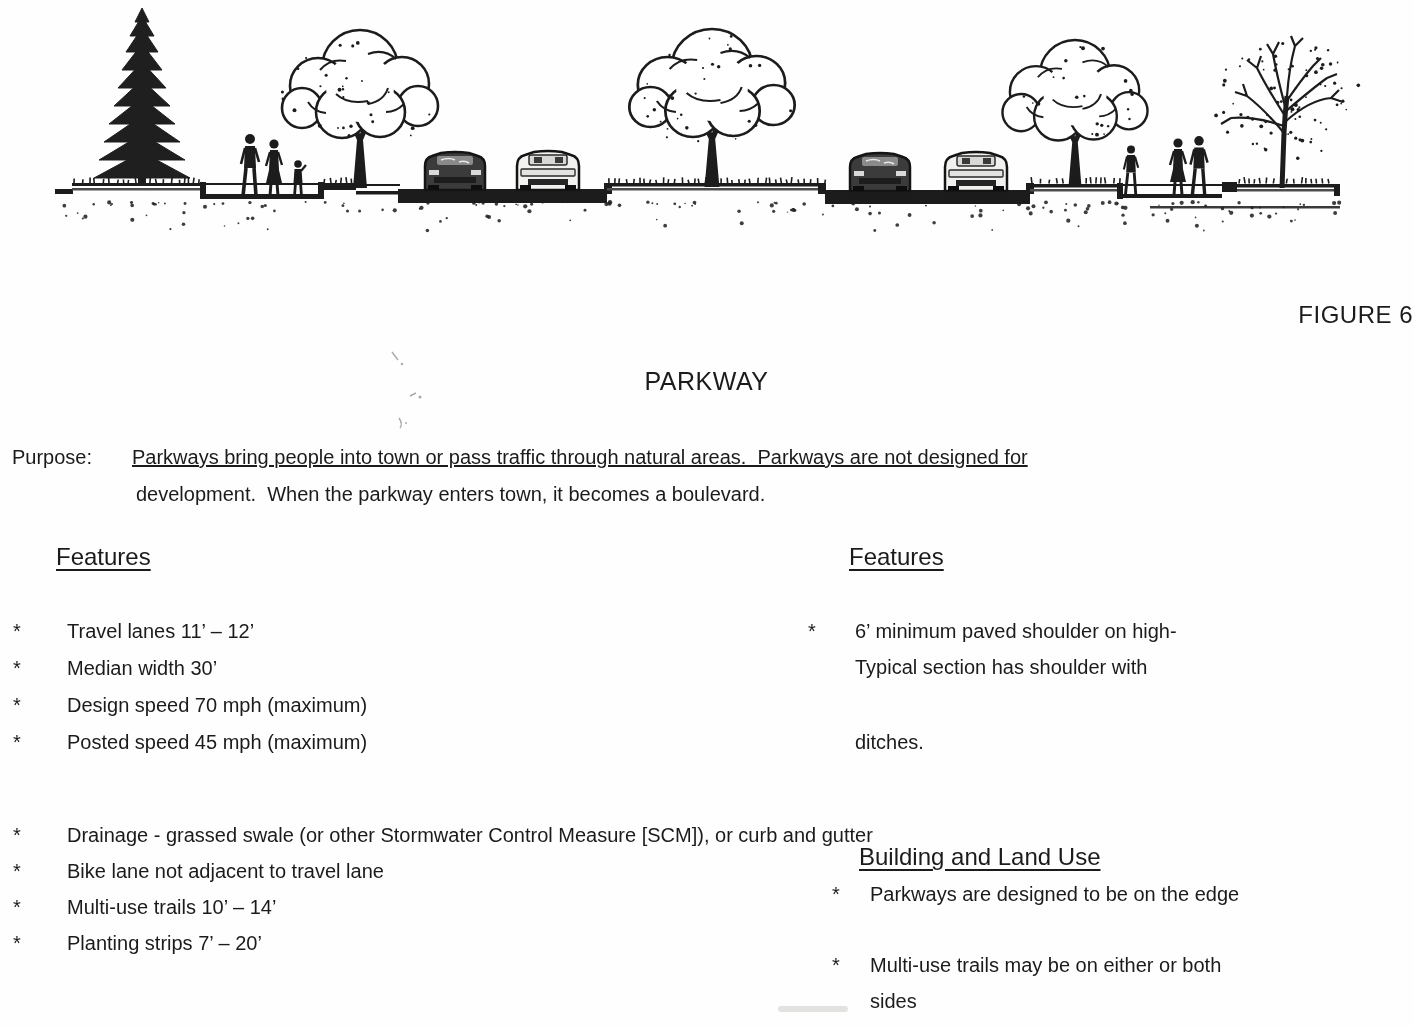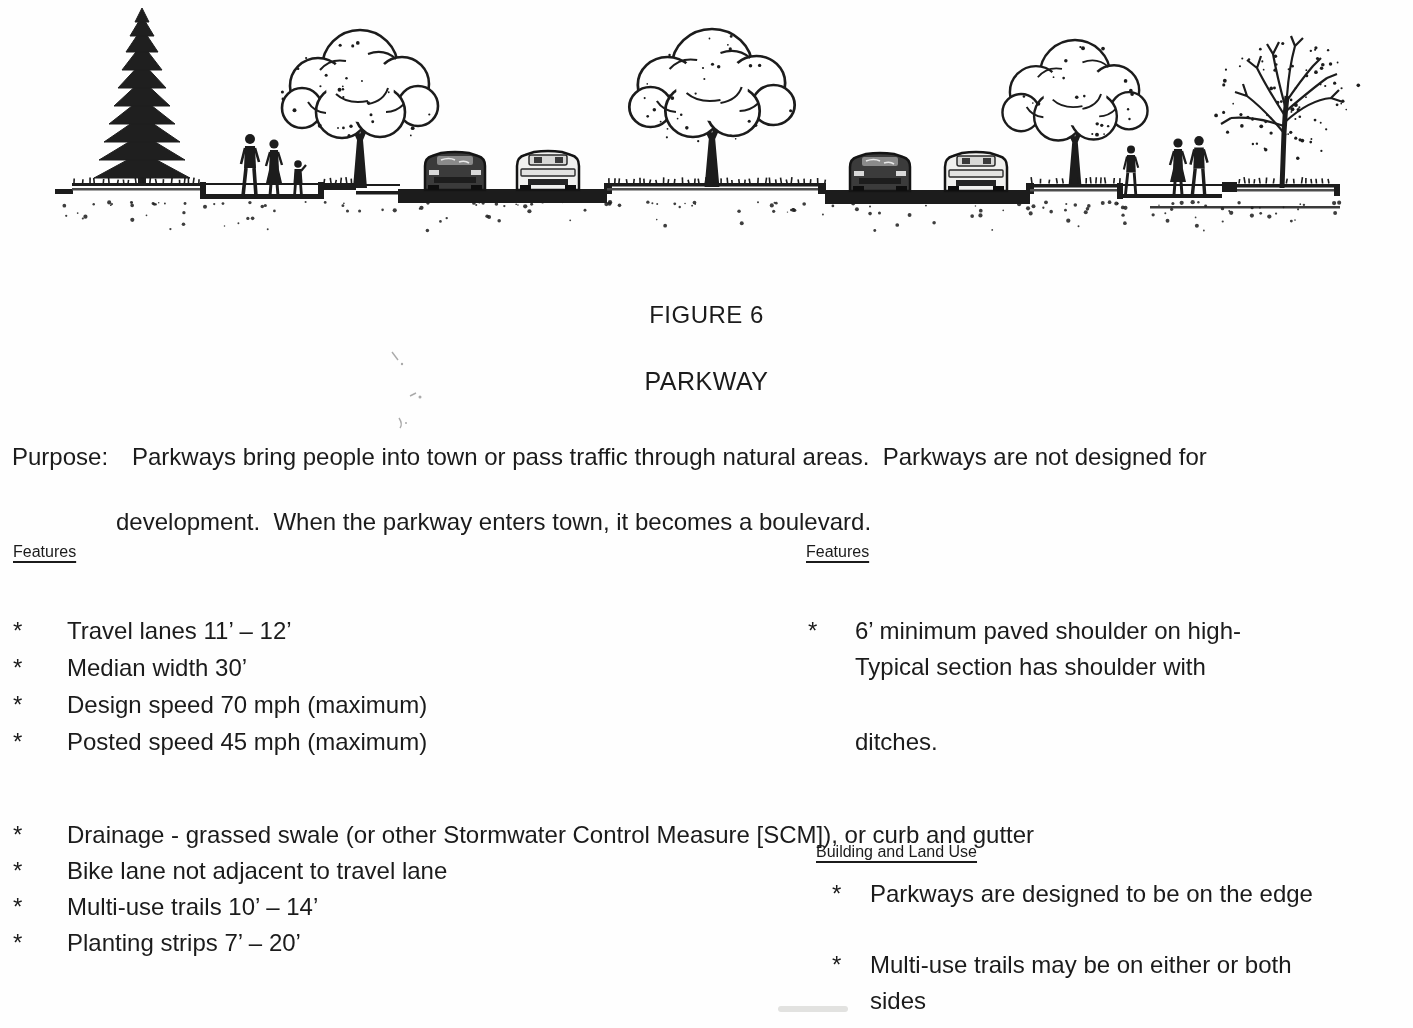--- a/index.html
+++ b/index.html
@@ -6,27 +6,27 @@
   .page{
     position:relative;
     width:1413px;height:1028px;
     background:#fefefe;
     overflow:hidden;
     font-family:"Liberation Sans",sans-serif;
     color:#1b1b1b;
   }
   .art{position:absolute;left:0;top:0;}
   .abs{position:absolute;white-space:pre-wrap;}
-  .t{font-size:24px;line-height:30px;}
-  .fig-label{top:301px;left:0;width:1413px;text-align:center;font-size:24px;letter-spacing:.5px;}
+  .t{font-size:20px;line-height:30px;}
+  .fig-label{top:301px;left:0;width:1413px;text-align:right;font-size:24px;letter-spacing:.5px;}
   .fig-title{top:367px;left:0;width:1413px;text-align:center;font-size:25px;font-weight:normal;letter-spacing:.5px;}
-  .heading{font-size:16px;text-decoration:underline;text-underline-offset:4px;text-decoration-thickness:2px;}
+  .heading{font-size:24px;text-decoration:underline;text-underline-offset:4px;text-decoration-thickness:2px;margin-left:43px;}
   .purpose-label{left:12px;top:442px;}
-  .p-l1{left:132px;top:442px;}
-  .p-l2{left:116px;top:479px;margin-top:28px;}
+  .p-l1{left:132px;top:442px;text-decoration:underline;}
+  .p-l2{left:136px;top:479px;}
   .row{position:absolute;left:13px;}
   .row .star{display:inline-block;width:54px;}
   .smear{position:absolute;left:778px;top:1006px;width:70px;height:6px;background:#e2e2e0;border-radius:3px;}
 </style>
 </head>
 <body>
 
 <div class="page">
 
   <svg class="art" width="1413" height="252" viewBox="0 0 1413 252">

